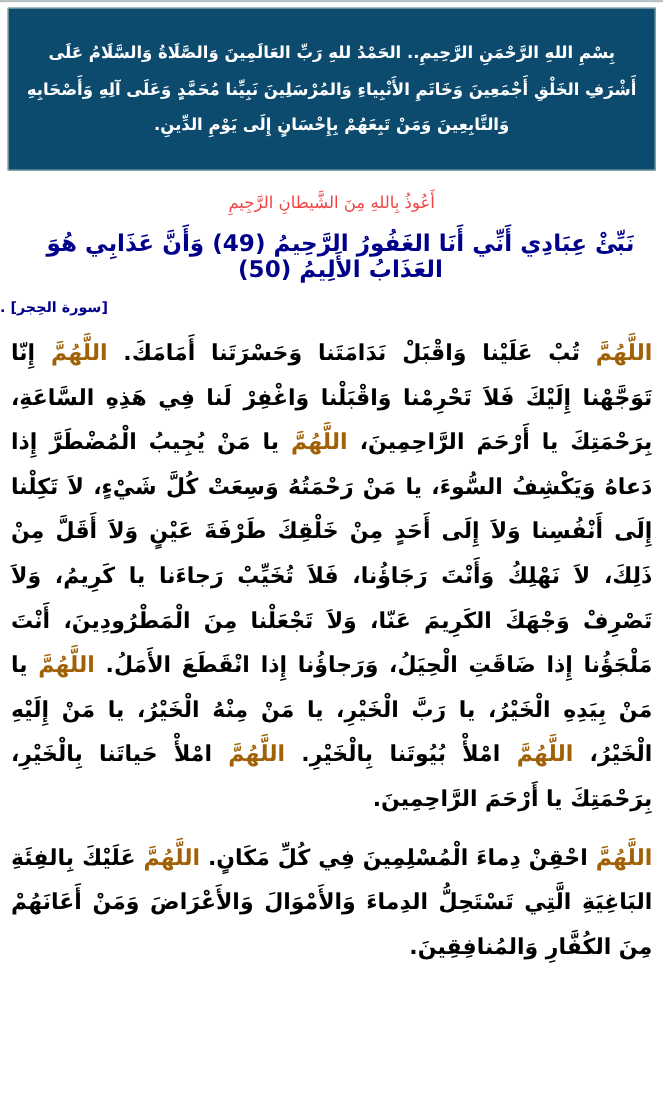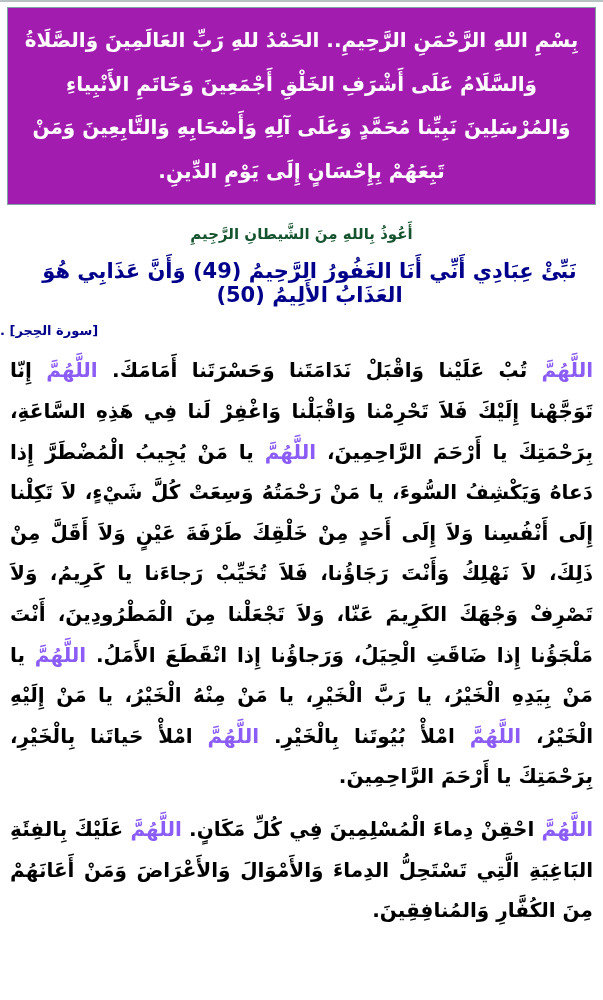--- a/index.html
+++ b/index.html
@@ -11,35 +11,35 @@
     overflow: hidden;
   }
   .page {
     width: 603px;
     height: 1000px;
     position: relative;
     box-sizing: border-box;
     border-top: 2px solid #b7c3c3;
   }
   .band {
-    background: #a21caf;
+    background: #0c4a6e;
     border: 1px solid #7fa3a3;
     color: #ffffff;
     font-weight: bold;
     text-align: center;
-    font-size: 20px;
+    font-size: 15px;
     line-height: 2.18;
     margin: 0 7px;
-    padding: 11px 14px;
+    padding: 24px 14px;
     box-sizing: border-box;
   }
   .band.top { margin-top: 5px; }
   .istiadha {
-    color: #14532d;
-    font-weight: bold;
+    color: #ef4444;
+    font-weight: normal;
     text-align: center;
     font-size: 15px;
     margin: 20px 0 0 0;
   }
   .verse {
     color: #00008b;
     font-weight: bold;
     text-align: center;
     font-size: 21px;
     margin: 16px 0 0 16px;
@@ -57,21 +57,21 @@
     font-size: 20px;
     line-height: 2.03;
     text-align: justify;
     margin: 12px 10px 0 10px;
   }
   .para.centered {
     text-align: center;
     margin: 16px 48px 0 48px;
     line-height: 1.95;
   }
-  .para .red { color: #8b5cf6; }
+  .para .red { color: #a16207; }
 </style>
 </head>
 <body>
 
 <div class="page">
 
   <div class="band top">
     <span>بِسْمِ اللهِ الرَّحْمَنِ الرَّحِيمِ.. الحَمْدُ للهِ رَبِّ العَالَمِينَ وَالصَّلَاةُ وَالسَّلَامُ عَلَى أَشْرَفِ الخَلْقِ أَجْمَعِينَ وَخَاتَمِ الأَنْبِياءِ وَالمُرْسَلِينَ نَبِيِّنا مُحَمَّدٍ وَعَلَى آلِهِ وَأَصْحَابِهِ وَالتَّابِعِينَ وَمَنْ تَبِعَهُمْ بِإِحْسَانٍ إِلَى يَوْمِ الدِّينِ.</span>
   </div>
 

